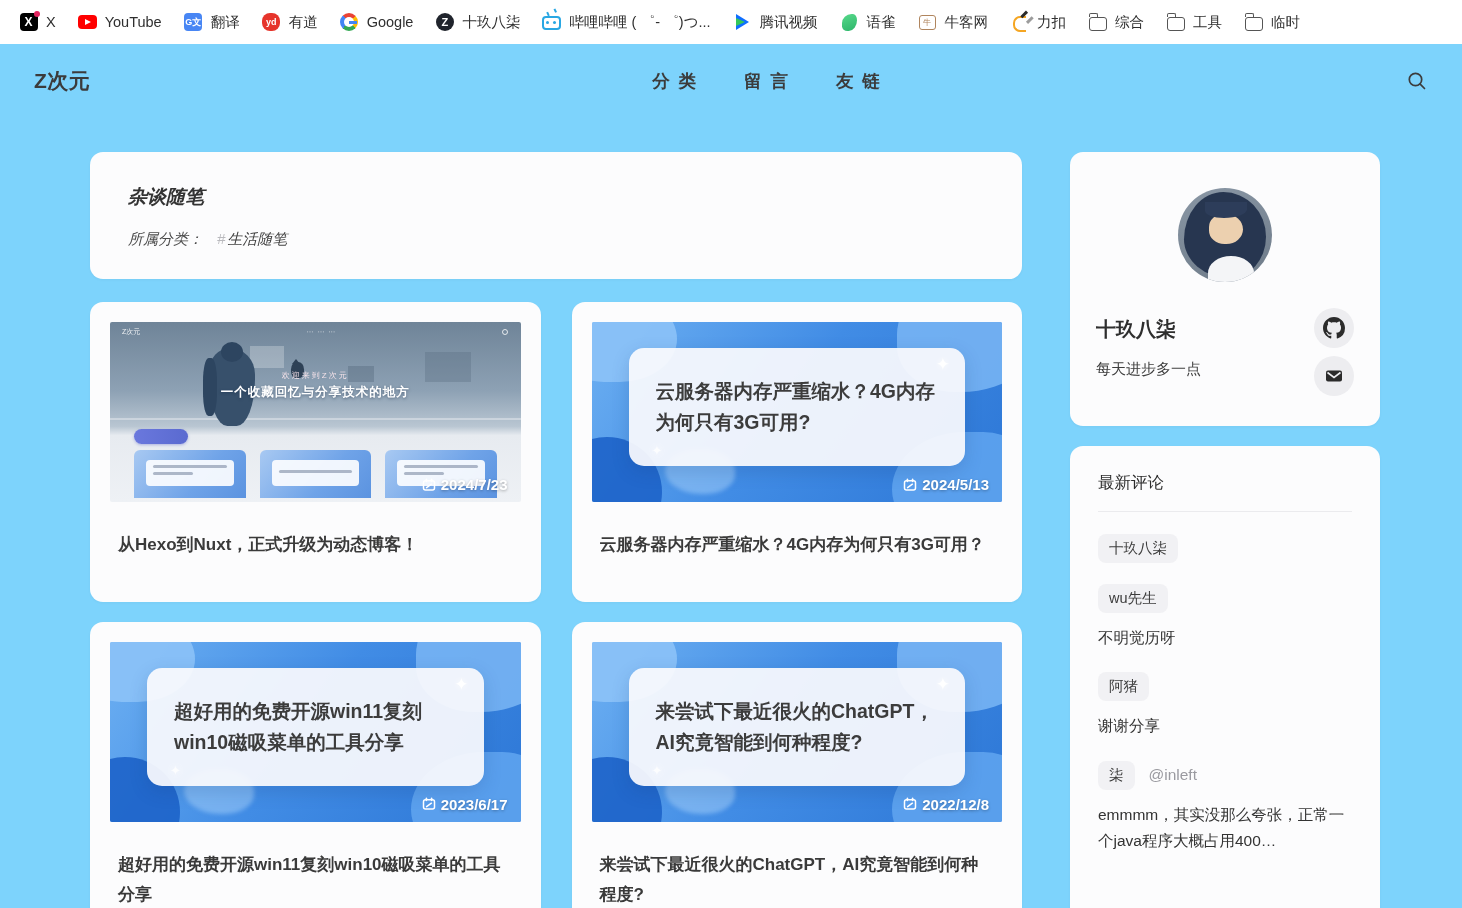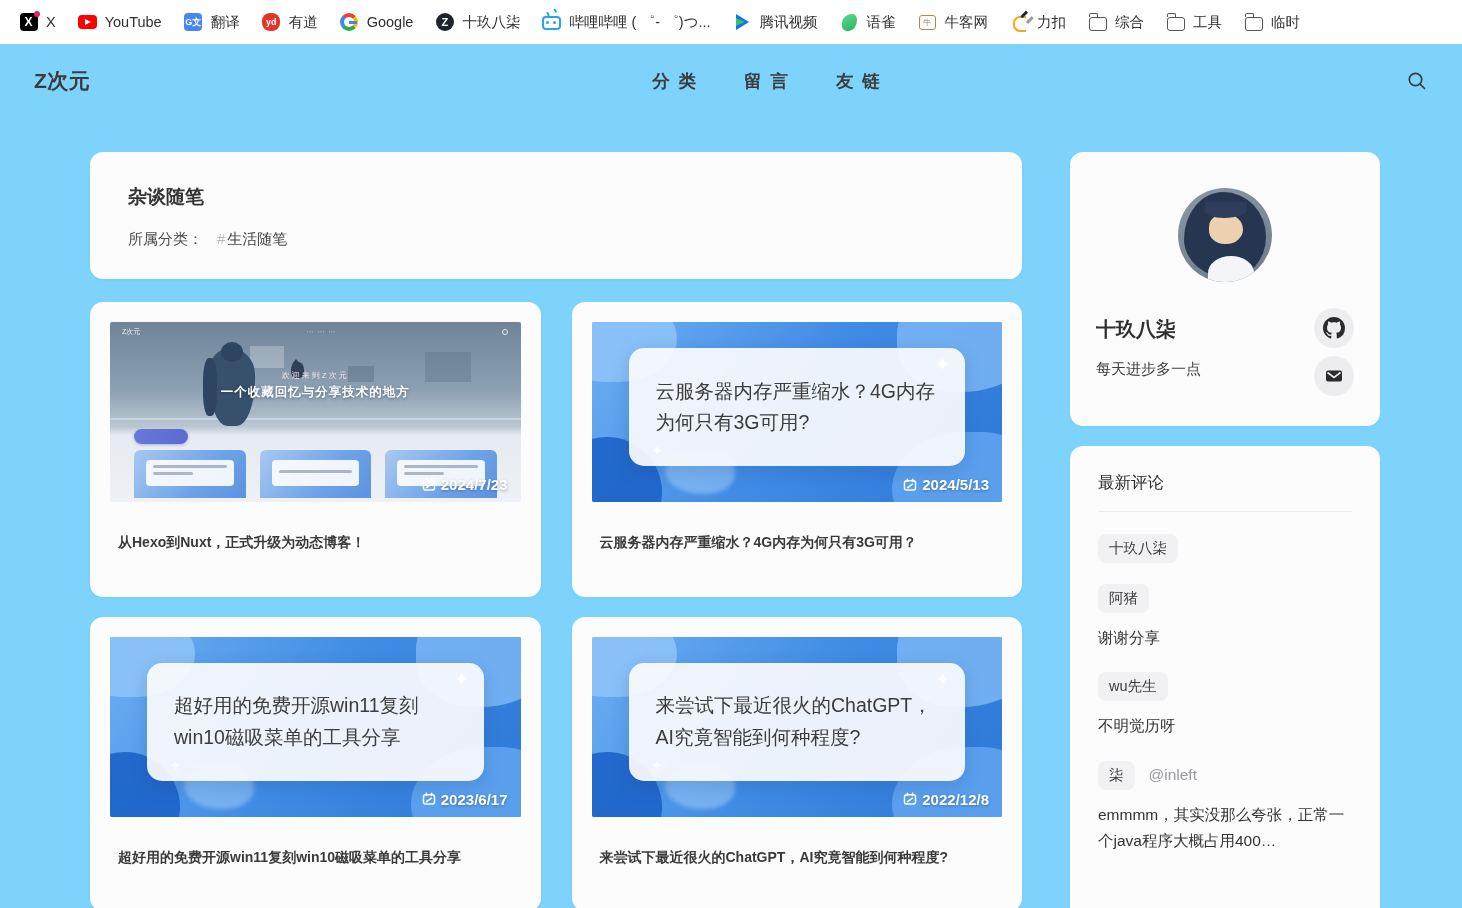--- a/index.html
+++ b/index.html
@@ -42,43 +42,43 @@
   .nav-item { font-size:17.5px; font-weight:bold; color:#3b3b3b; letter-spacing:2px; cursor:pointer; }
   .search-btn { margin-left:auto; cursor:pointer; display:flex; align-items:center; }
 
   .layout { display:flex; gap:48px; padding:34px 77px 0 90px; }
   .main-col { width:932px; flex:none; }
   .side-col { width:310px; flex:none; }
 
   .card { background:#fcfcfd; border-radius:13px; box-shadow:0 1px 3px rgba(30,40,60,.04); }
 
   
-  .cat-card { padding:32px 38px 30px; }
+  .cat-card { padding:32px 38px 30px;font-style:italic; }
   .cat-title { font-size:19px; font-weight:bold; color:#333; }
   .cat-sub { margin-top:20px; font-size:15px; color:#4b4b4b; display:flex; align-items:center; gap:14px; }
   .cat-tag { cursor:pointer; }
   .cat-tag .hash { color:#b9b9bd; margin-right:2px; }
   .cat-tag .tagname { color:#3f3f3f; }
 
   
   .posts { display:grid; grid-template-columns:1fr 1fr; gap:20px 31px; margin-top:23px; }
   .post-card { padding:20px 20px 0; cursor:pointer; }
   .cover { position:relative; height:180px; border-radius:2px; overflow:hidden; }
-  .post-title { font-size:14px; font-weight:bold; color:#3a3a3a; line-height:1.75; margin:28px 8px 0; padding-bottom:42px; }
+  .post-title { font-size:17px; font-weight:bold; color:#3a3a3a; line-height:1.75; margin:28px 8px 0; padding-bottom:42px; }
 
   
   .cover-blue { background:linear-gradient(125deg,#6db0f2 0%,#418ce5 48%,#2d77d6 100%); }
   .blob { position:absolute; border-radius:50%; }
   .b1 { width:120px; height:90px; left:-35px; top:-30px; background:#8cc2f7; border-radius:40% 60% 55% 45%; opacity:.9; }
   .b2 { width:150px; height:120px; right:-45px; top:-50px; background:#7ab6f4; border-radius:55% 45% 60% 40%; opacity:.85; }
   .b3 { width:110px; height:110px; left:-40px; bottom:-45px; background:#1d63c9; border-radius:50%; opacity:.9; }
   .b4 { width:140px; height:110px; right:-30px; bottom:-40px; background:#5ea3ee; border-radius:60% 40% 45% 55%; opacity:.9; }
   .b5 { width:70px; height:45px; left:18%; bottom:8px; background:#9fccf8; border-radius:50% 50% 45% 55%; opacity:.55; filter:blur(2px); }
   .glass { position:absolute; left:37px; right:37px; top:26px; bottom:36px; background:rgba(250,250,253,.93); border-radius:15px; box-shadow:0 6px 18px rgba(20,60,120,.18); display:flex; align-items:center; padding:0 27px; }
-  .glass-text { font-size:19.5px; font-weight:normal; color:#3c3c3c; line-height:1.6; }
+  .glass-text { font-size:19.5px; font-weight:bold; color:#3c3c3c; line-height:1.6; }
   .sparkle { position:absolute; color:#fff; font-size:17px; text-shadow:0 0 6px rgba(255,255,255,.9); }
   .sp1 { right:52px; top:32px; }
   .sp2 { left:60px; bottom:44px; font-size:13px; opacity:.85; }
 
   .cover-date { position:absolute; right:13px; bottom:9px; display:flex; align-items:center; gap:5px; color:#fff; font-size:15px; font-weight:bold; text-shadow:0 1px 3px rgba(0,0,0,.3); }
 
   
   .cover-site { background:linear-gradient(180deg,#6f8498 0%,#8da1b4 38%,#b9c6d2 58%,#e7ebf0 63%,#eef1f5 100%); }
   .ms-nav { position:absolute; top:5px; left:12px; right:12px; display:flex; align-items:center; justify-content:space-between; color:rgba(255,255,255,.9); font-size:7px; }
   .ms-links { display:flex; gap:10px; letter-spacing:1px; opacity:.85; }
@@ -408,30 +408,30 @@
 
       <div class="card comments-card">
         <div class="cm-title">最新评论</div>
         <hr class="cm-divider">
 
         <div class="cm-item">
           <span class="cm-badge">十玖八柒</span>
         </div>
 
         <div class="cm-item">
+          <span class="cm-badge">wu先生</span>
+          <div class="cm-text">
+              <span>不明觉历呀</span>
+            </div>
+        </div>
+
+        <div class="cm-item">
           <span class="cm-badge">阿猪</span>
           <div class="cm-text">
               <span>谢谢分享</span>
-            </div>
-        </div>
-
-        <div class="cm-item">
-          <span class="cm-badge">wu先生</span>
-          <div class="cm-text">
-              <span>不明觉历呀</span>
             </div>
         </div>
 
         <div class="cm-item">
           <div class="cm-head">
             <span class="cm-badge">柒</span>
             <span class="cm-mention">@inleft</span>
           </div>
           <div class="cm-text">
               <span>emmmm，其实没那么夸张，正常一个java程序大概占用400…</span>

